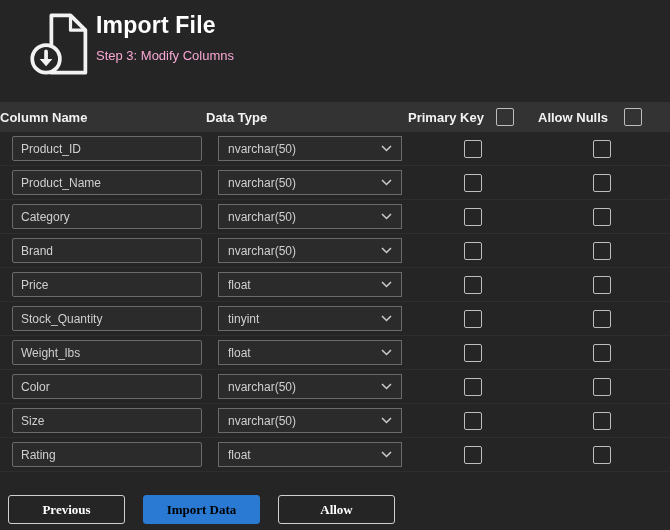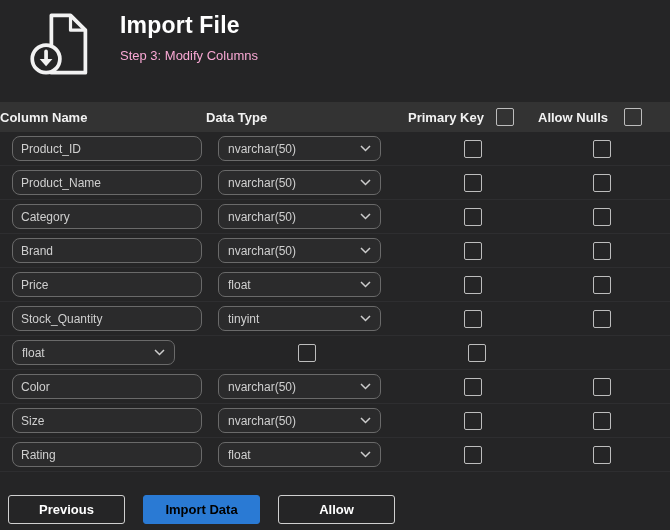--- a/index.html
+++ b/index.html
@@ -13,21 +13,21 @@
   }
 
   
   .top {
     display: flex;
     align-items: flex-start;
     height: 102px;
     padding: 10px 0 0 28px;
   }
   .icon-wrap { width: 68px; height: 68px; flex: 0 0 auto; }
-  .titles { margin-left: 24px; padding-top: 2px; }
+  .titles { padding-top: 2px; }
   h1 { font-size: 23px; font-weight: bold; color: #ffffff; letter-spacing: 0.2px; }
   .subtitle { font-size: 13px; color: #f9a8d4; margin-top: 9px; }
 
   
   .thead {
     display: grid;
     grid-template-columns: 206px 202px 130px 120px;
     align-items: center;
     height: 30px;
     background: #333333;
@@ -51,32 +51,32 @@
     height: 34px;
     padding-left: 12px;
     border-bottom: 1px solid #2e2e30;
   }
   .cell { display: flex; align-items: center; }
   .name-input {
     width: 190px;
     height: 25px;
     background: #2b2b2c;
     border: 1px solid #6a6a6a;
-    border-radius: 8px;
+    border-radius: 2px;
     color: #cfcfcf;
     font-size: 12px;
     padding: 0 8px;
     font-family: "Liberation Sans", sans-serif;
   }
   .select {
-    width: 163px;
+    width: 184px;
     height: 25px;
     background: #2b2b2c;
     border: 1px solid #6a6a6a;
-    border-radius: 7px;
+    border-radius: 0;
     color: #cfcfcf;
     font-size: 12px;
     display: flex;
     align-items: center;
     justify-content: space-between;
     padding: 0 9px;
     cursor: default;
   }
   .check { justify-content: center; }
   .check.pk { padding-right: 24px; }
@@ -98,21 +98,21 @@
     margin: 23px 0 0 8px;
   }
   .btn {
     height: 29px;
     min-width: 117px;
     padding: 0 20px;
     font-size: 13px;
     font-weight: bold;
     border-radius: 3px;
     cursor: pointer;
-    font-family: Liberation Sans, sans-serif;
+    font-family: Liberation Serif, serif;
   }
   .btn.secondary {
     background: #252526;
     border: 1px solid #d0d0d0;
     color: #ffffff;
   }
   .btn.primary {
     background: #2a7ad4;
     border: 1px solid #2a7ad4;
     color: #000000;
@@ -268,20 +268,23 @@
     <div class="cell check pk">
       <span class="checkbox"></span>
     </div>
     <div class="cell check nulls">
       <span class="checkbox"></span>
     </div>
   </div>
 
   <div class="row">
     <div class="cell">
+      <input class="name-input" value="Weight_lbs" style="">
+    </div>
+    <div class="cell">
       <div class="select">
         <span class="select-value">float</span>
         <svg class="chev" width="11" height="7" viewBox="0 0 11 7" aria-hidden="true">
           <path d="M1 1 L5.5 5.5 L10 1" fill="none" stroke="#cccccc" stroke-width="1.5"></path>
         </svg>
       </div>
     </div>
     <div class="cell check pk">
       <span class="checkbox"></span>
     </div>

